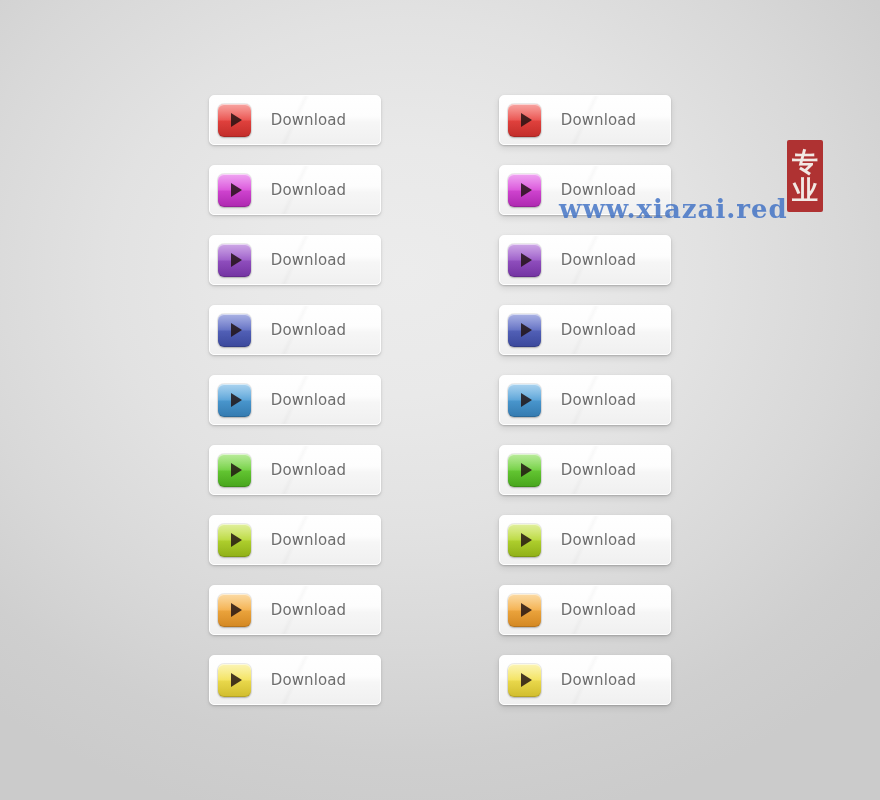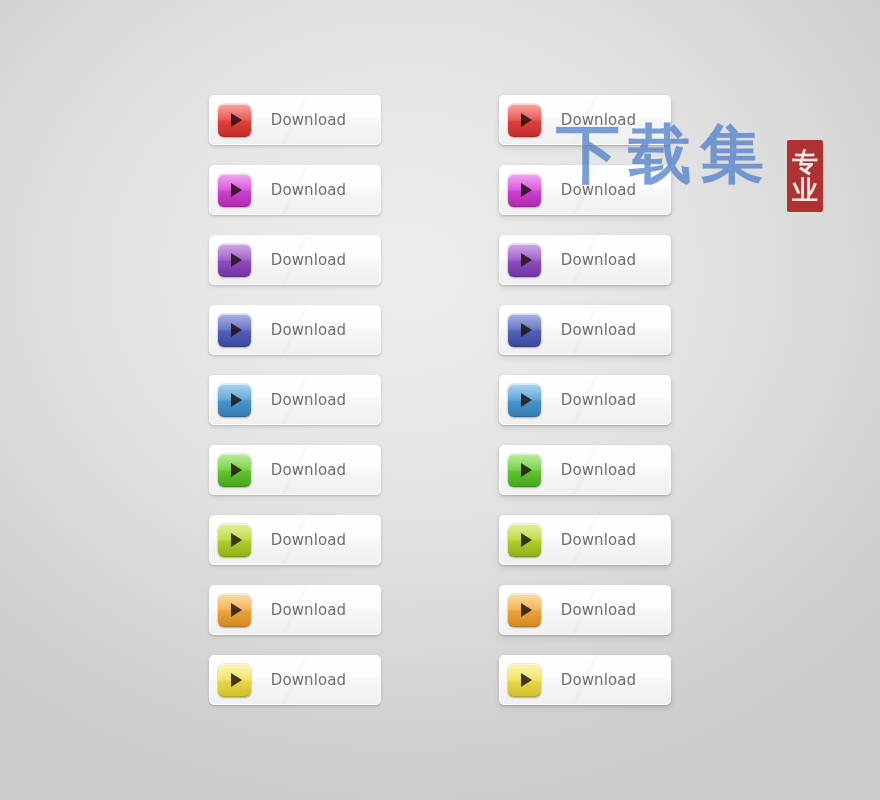--- a/index.html
+++ b/index.html
@@ -297,20 +297,20 @@
       </div>
       <div class="dlbtn">
         <span class="chip" style="background: linear-gradient(rgb(248, 236, 126) 0%, rgb(242, 224, 78) 52%, rgb(232, 210, 50) 100%); box-shadow: rgba(255, 255, 255, 0.55) 0px 1px 0px inset, rgba(0, 0, 0, 0.14) 0px -1px 0px inset, rgba(0, 0, 0, 0.07) 0px 0px 0px 1px, rgba(0, 0, 0, 0.22) 0px 1px 2px;">
           <span class="tri"></span>
         </span>
         <span class="label">Download</span>
       </div>
     </div>
 
   <div id="watermark">
-    <div id="wm-cn">下载集</div>
+    <div id="wm-url">www.xiazai.red</div>
     <div id="wm-seal">
       <span>专</span>
       <span>业</span>
     </div>
   </div>
 
 </div>
 
 </body></html>

